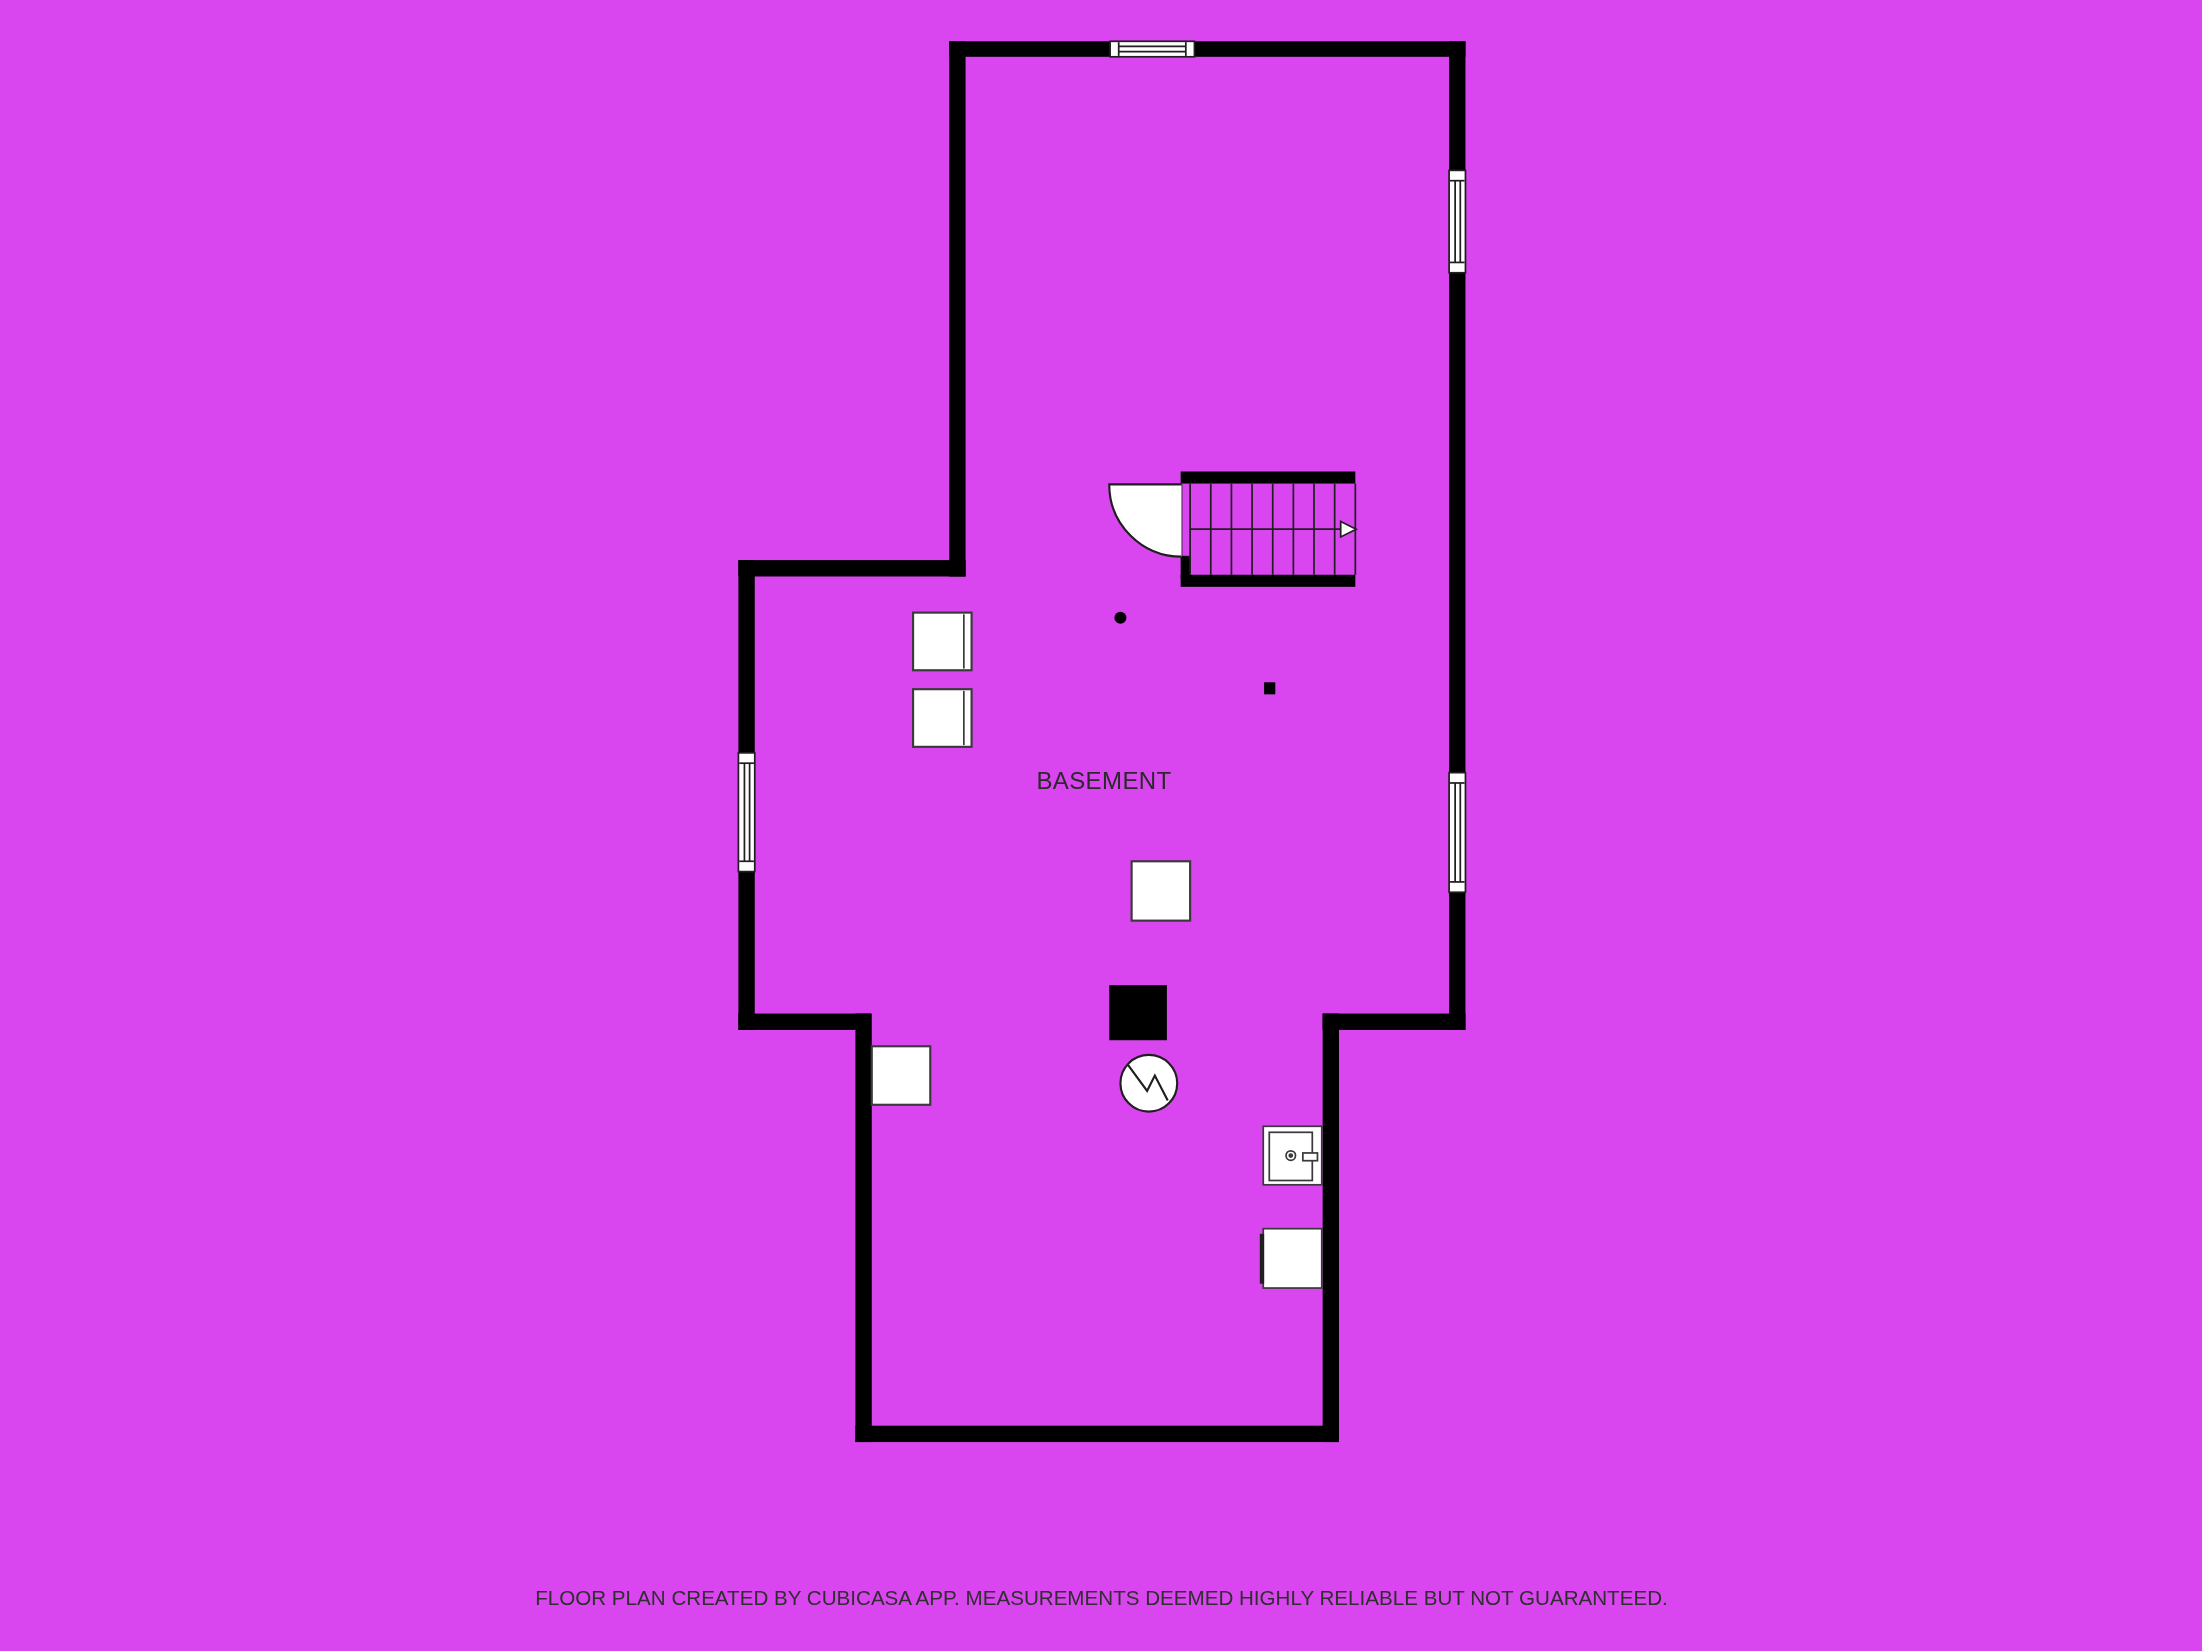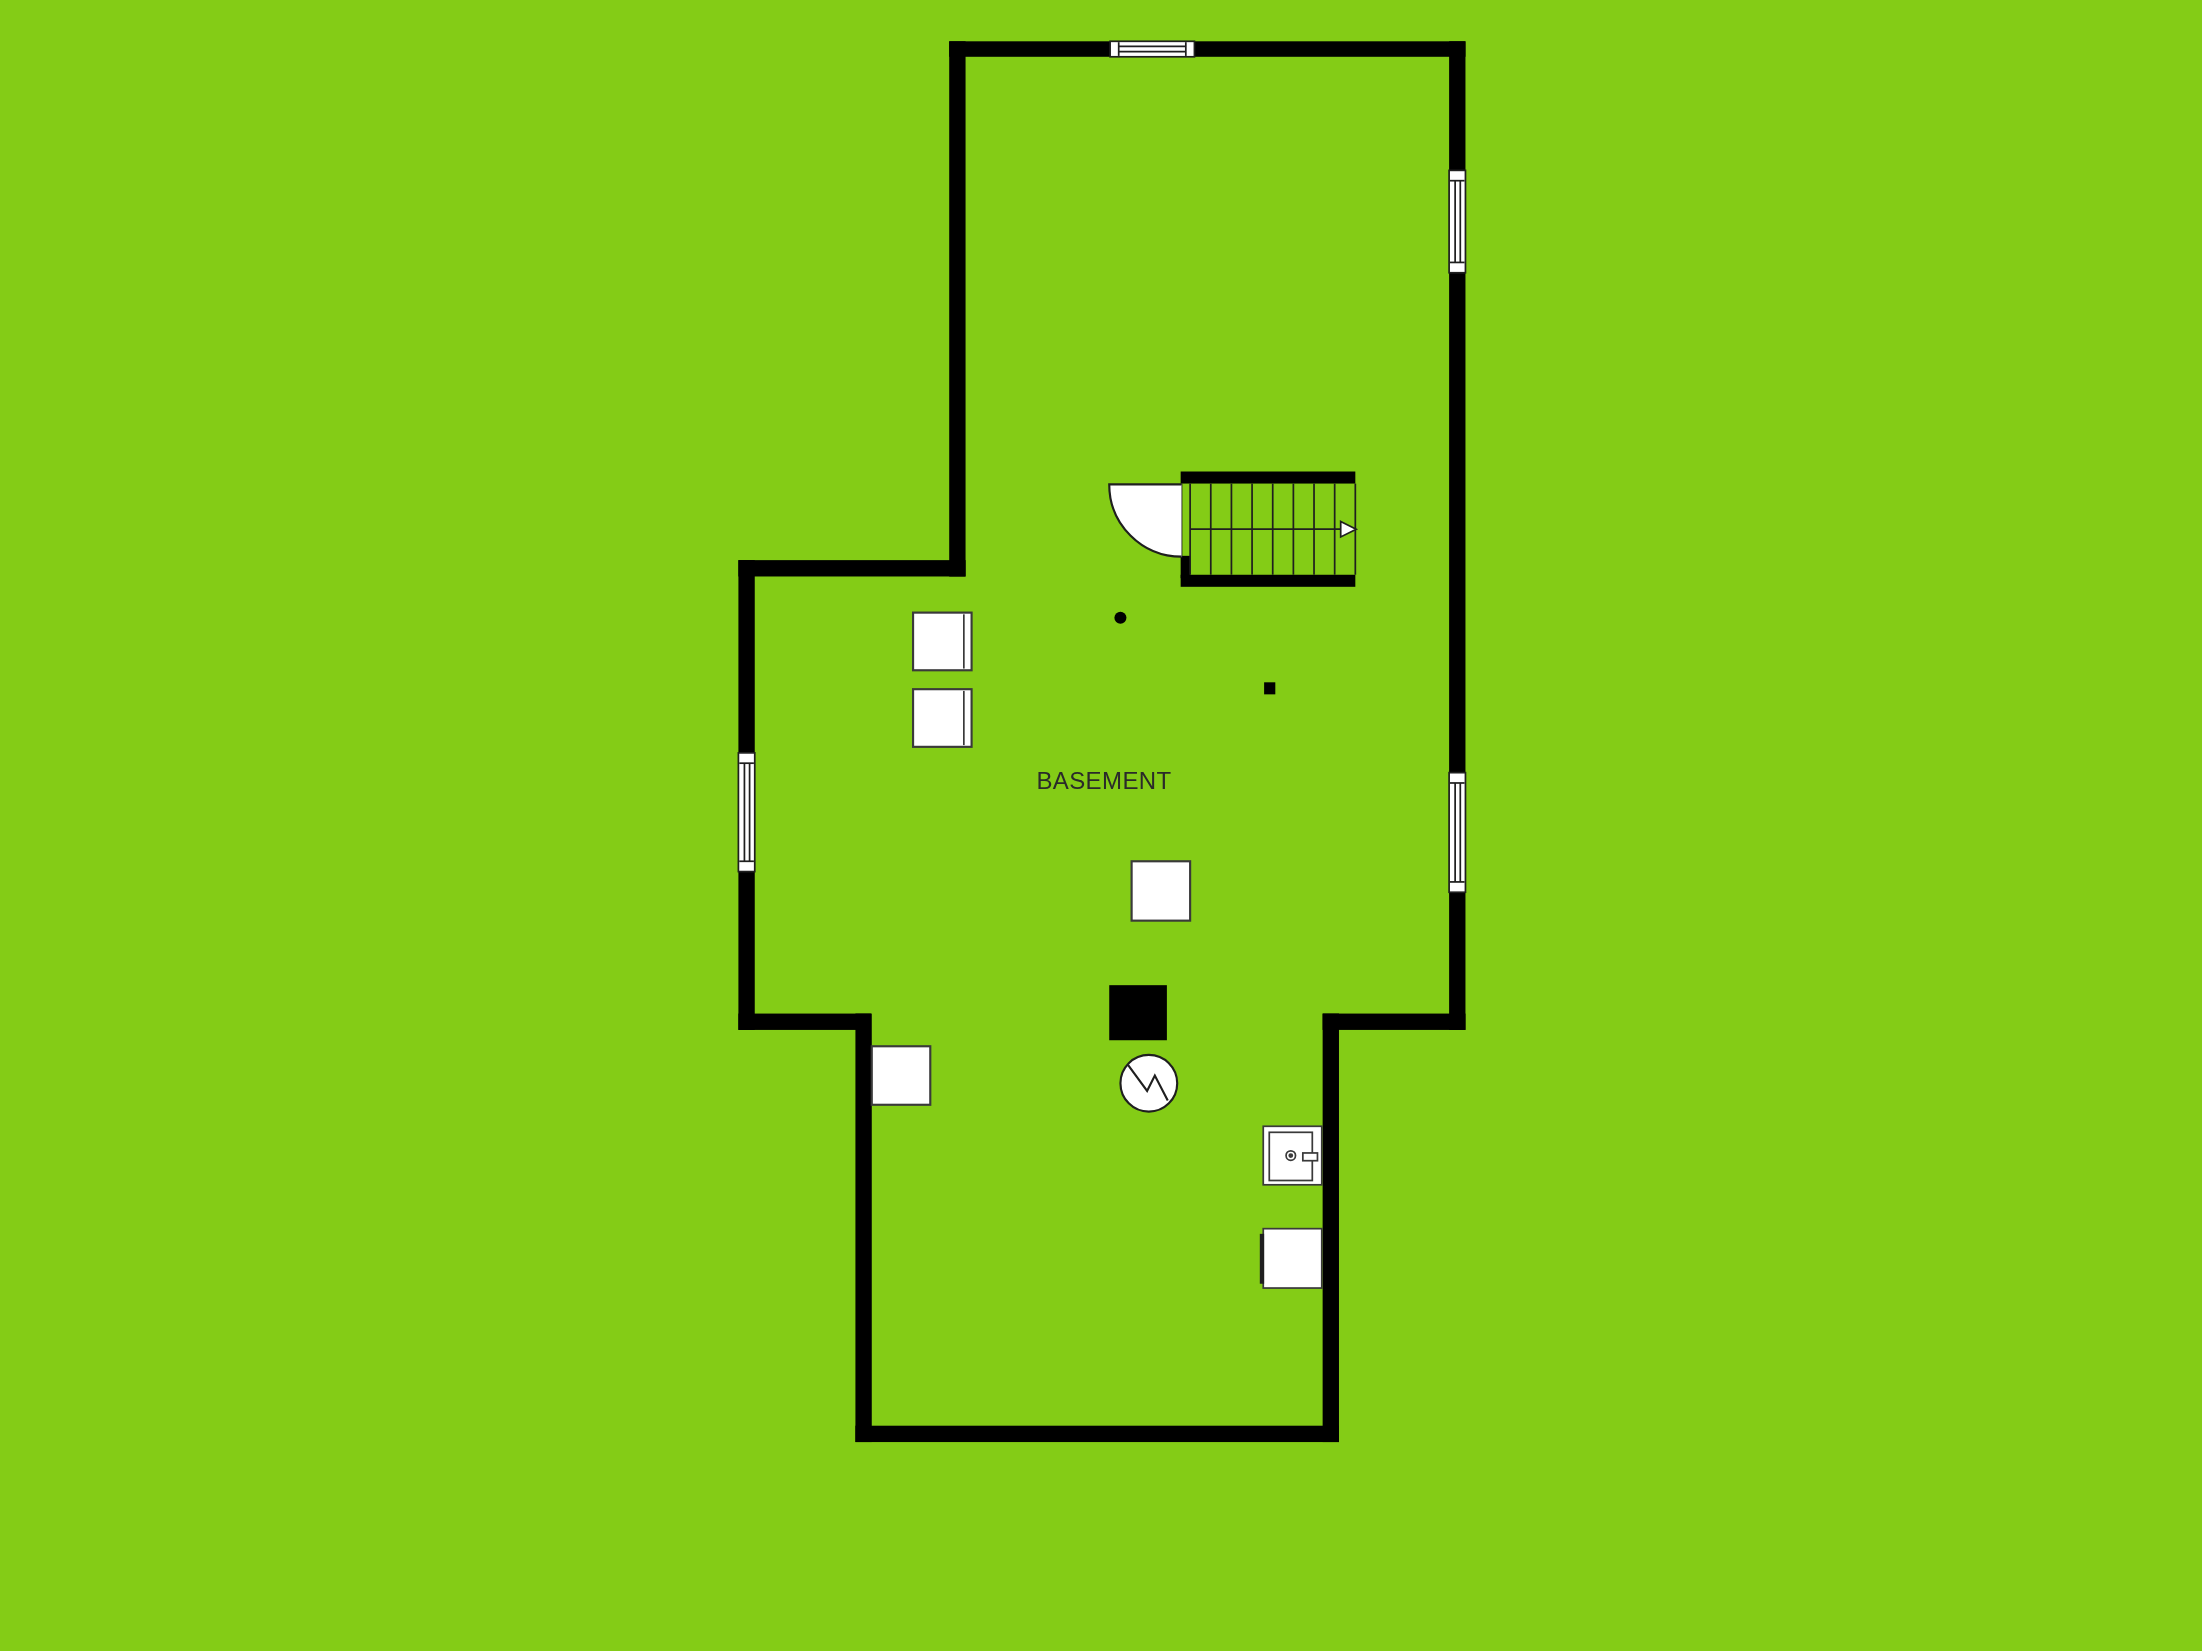--- a/index.html
+++ b/index.html
@@ -8,21 +8,21 @@
     background: #ffffff;
     width: 2203px;
     height: 1652px;
     font-family: "Liberation Sans", sans-serif;
     overflow: hidden;
   }
   .plan-canvas {
     position: relative;
     width: 2203px;
     height: 1652px;
-    background: #84cc16;
+    background: #d946ef;
   }
   .plan-svg {
     position: absolute;
     left: 0;
     top: 0;
     width: 2203px;
     height: 1652px;
   }
   .room-label {
     position: absolute;
@@ -161,15 +161,16 @@
 
       <g>
         <rect x="1468" y="1428" width="68" height="69" fill="#ffffff" stroke="#3a3a3a" stroke-width="2"></rect>
         <rect x="1464" y="1434" width="5" height="58" fill="#1f1f1f"></rect>
       </g>
     </g>
   </svg>
 
   <div class="room-label">BASEMENT</div>
 
+  <div class="footer-note">FLOOR PLAN CREATED BY CUBICASA APP. MEASUREMENTS DEEMED HIGHLY RELIABLE BUT NOT GUARANTEED.</div>
 
 </div>
 
 
 </body></html>

